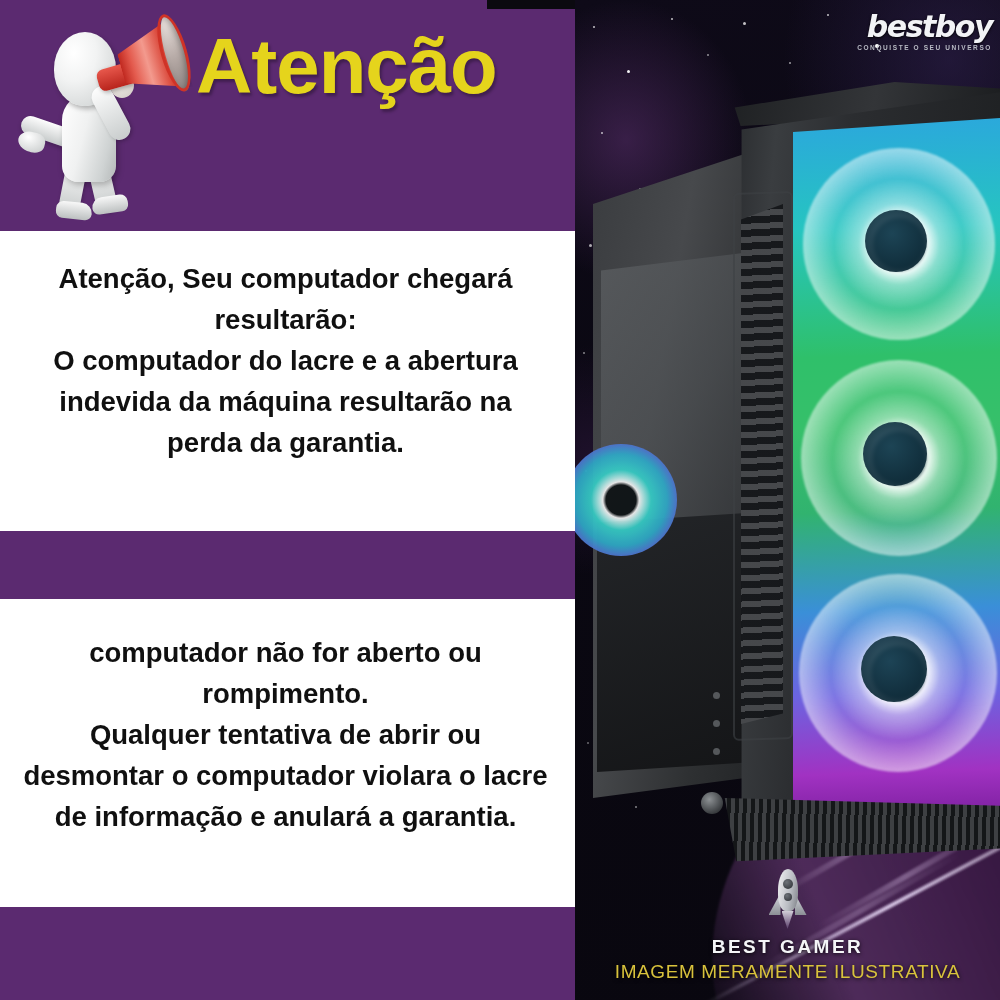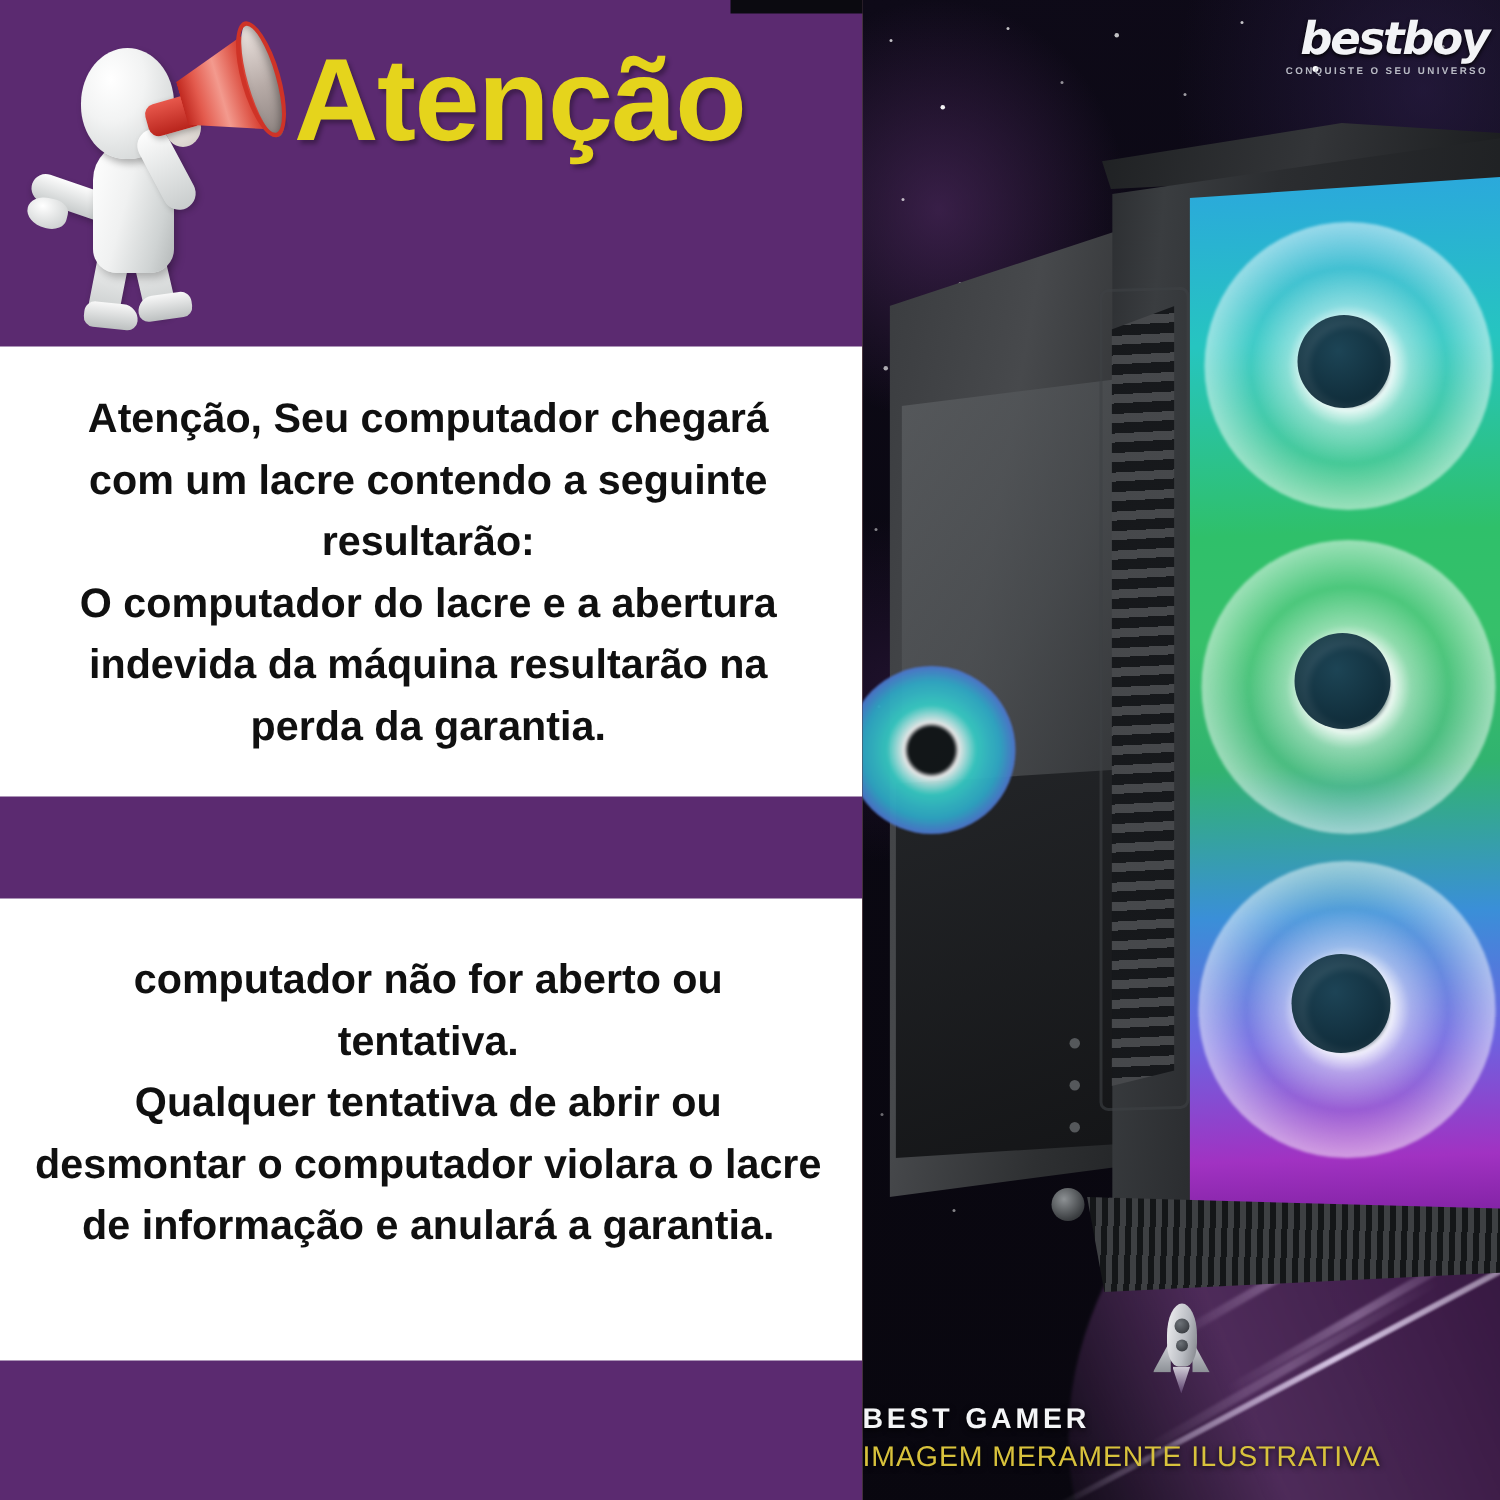--- a/index.html
+++ b/index.html
@@ -7,21 +7,21 @@
   html, body {
     width:1000px; height:1000px;
     background:#ffffff;
     font-family:"Liberation Sans", sans-serif;
     overflow:hidden;
   }
 
   .page {
     position:relative;
     width:868px; height:1000px;
-    background:#7f1d1d;
+    background:#fdba74;
   }
 
   
   .left-col {
     position:absolute;
     left:0; top:0;
     width:575px; height:1000px;
     background:#ffffff;
     overflow:hidden;
   }
@@ -381,21 +381,21 @@
     font-size:6.5px;
     font-weight:bold;
     color:#c9ccd4;
     letter-spacing:1.6px;
     line-height:11px;
     white-space:nowrap;
     opacity:.9;
   }
 
   
-  .caption { position:absolute; left:0; bottom:16px; width:425px; text-align:left; }
+  .caption { position:absolute; left:0; bottom:16px; width:425px; text-align:center; }
   .rocket { margin:0 auto 6px auto; width:46px; height:62px; position:relative; }
   .r-body {
     position:absolute; left:13px; top:2px; width:20px; height:42px;
     border-radius:50% 50% 38% 38%;
     background:linear-gradient(100deg,#f2f2f4,#b9bcc2 60%,#7e8187);
   }
   .r-window {
     position:absolute; left:18px; top:12px; width:10px; height:10px;
     border-radius:50%; background:radial-gradient(circle at 36% 32%,#6d7278,#2b2e33);
   }
@@ -455,32 +455,31 @@
           <div class="meg-mouth"></div>
           <div class="meg-rim"></div>
         </div>
       </div>
 
       <div class="header-title">Atenção</div>
     </div>
 
     <div class="text-block text-block-1">
       <p>Atenção, Seu computador chegará</p>
-      <p>com um lacre contendo a seguinte</p>
       <p>resultarão:</p>
       <p>O computador do lacre e a abertura</p>
       <p>indevida da máquina resultarão na</p>
       <p>perda da garantia.</p>
     </div>
 
     <div class="band band-mid"></div>
 
     <div class="text-block text-block-2">
       <p>computador não for aberto ou</p>
-      <p>tentativa.</p>
+      <p>rompimento.</p>
       <p>Qualquer tentativa de abrir ou</p>
       <p>desmontar o computador violara o lacre</p>
       <p>de informação e anulará a garantia.</p>
     </div>
 
     <div class="band band-bottom"></div>
   </div>
 
   <div class="top-sliver"></div>
 

